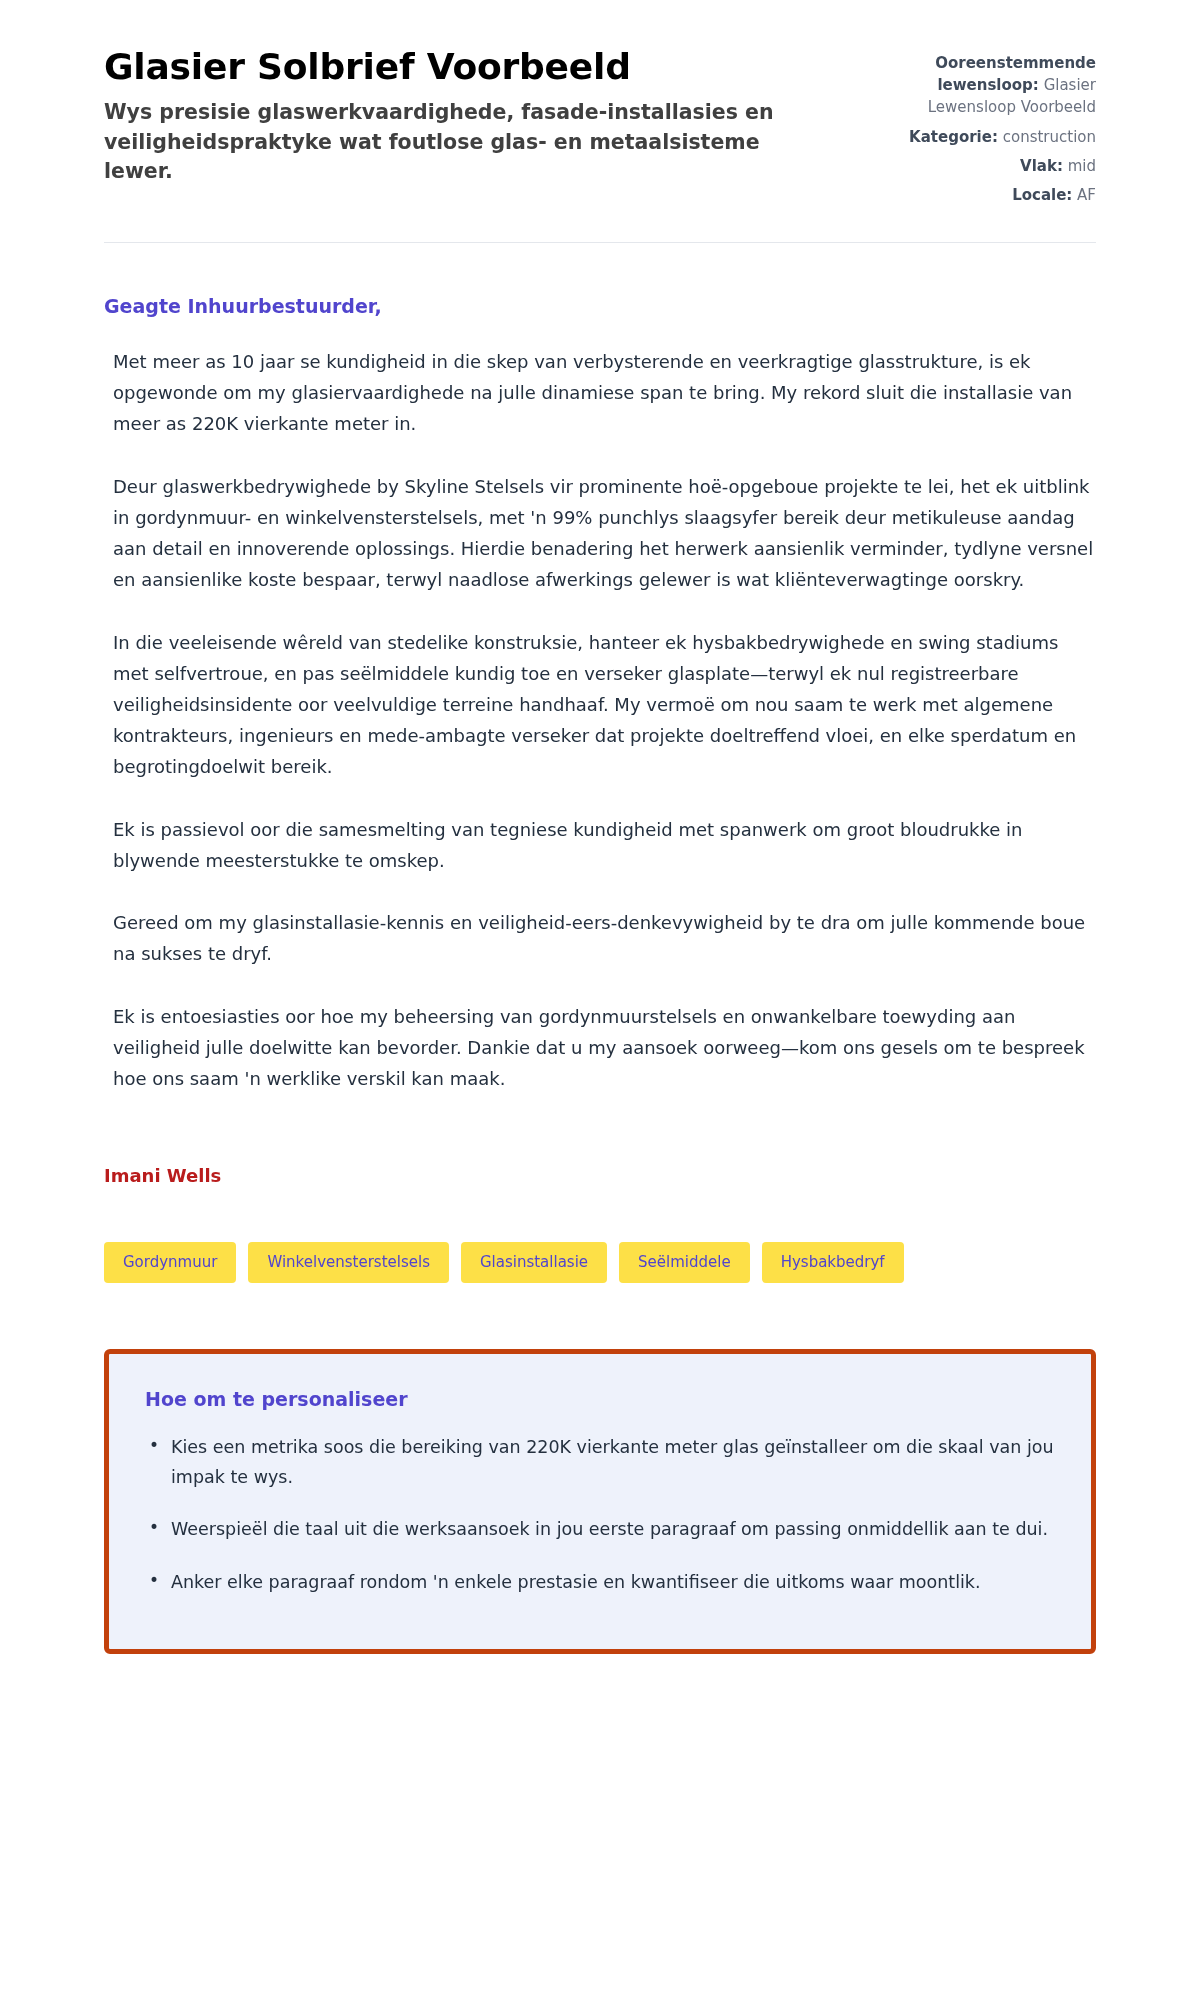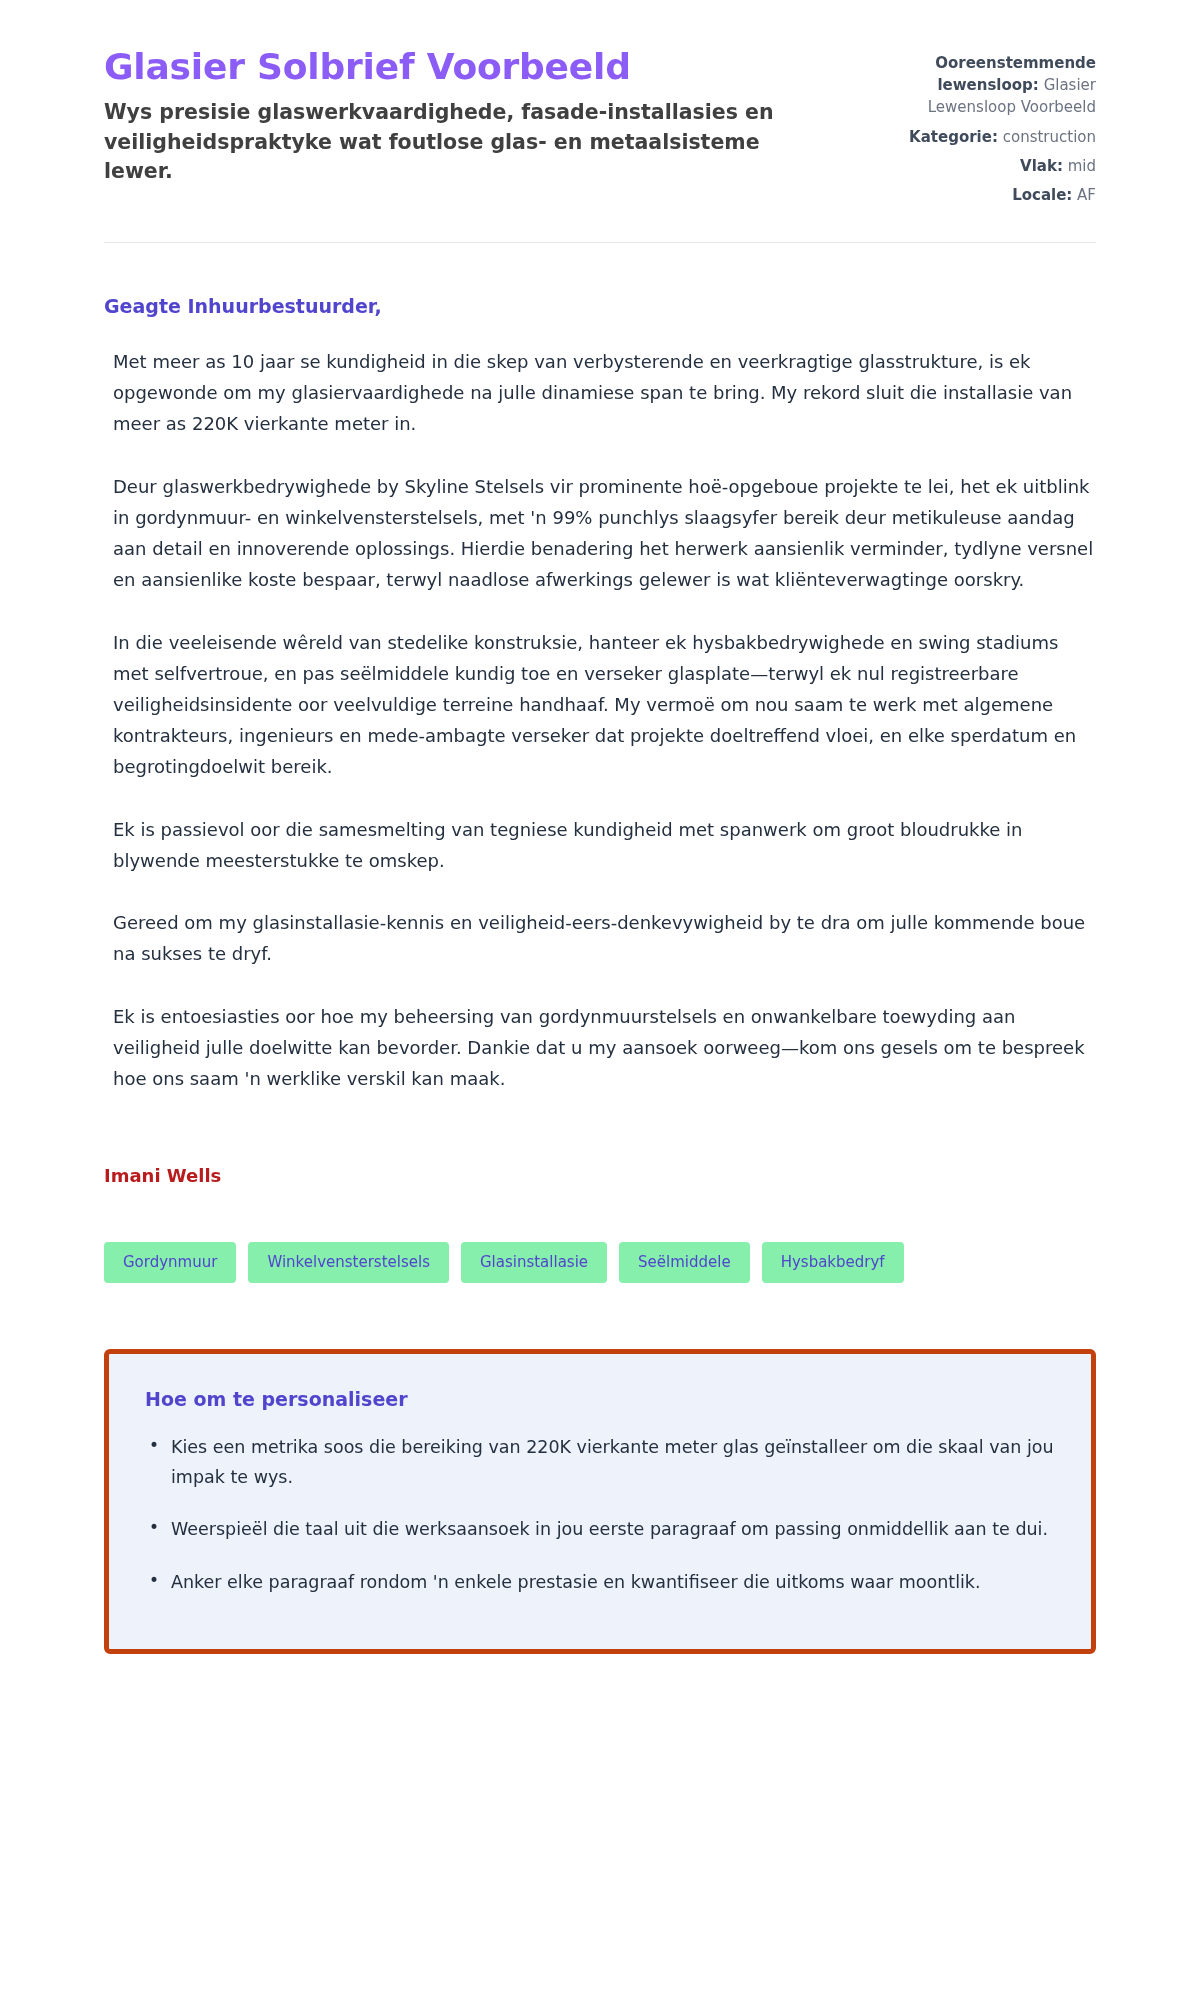--- a/index.html
+++ b/index.html
@@ -28,21 +28,21 @@
     gap: 40px;
   }
   .header-left {
     flex: 1 1 auto;
     max-width: 700px;
   }
   .doc-title {
     font-size: 36px;
     line-height: 1.18;
     font-weight: 700;
-    color: #8b5cf6;
+    color: #000000;
     margin: 0 0 10px 0;
     letter-spacing: -0.2px;
   }
   .doc-subtitle {
     font-size: 20.5px;
     line-height: 1.42;
     font-weight: 700;
     color: #404040;
     margin: 0;
   }
@@ -101,21 +101,21 @@
   }
 
   
   .tags {
     margin-top: 56px;
     display: flex;
     flex-wrap: wrap;
     gap: 12px;
   }
   .tag {
-    background: #86efac;
+    background: #fde047;
     color: #5145cd;
     font-size: 15px;
     line-height: 1;
     padding: 13px 19px;
     border-radius: 4px;
     white-space: nowrap;
   }
 
   
   .callout {

